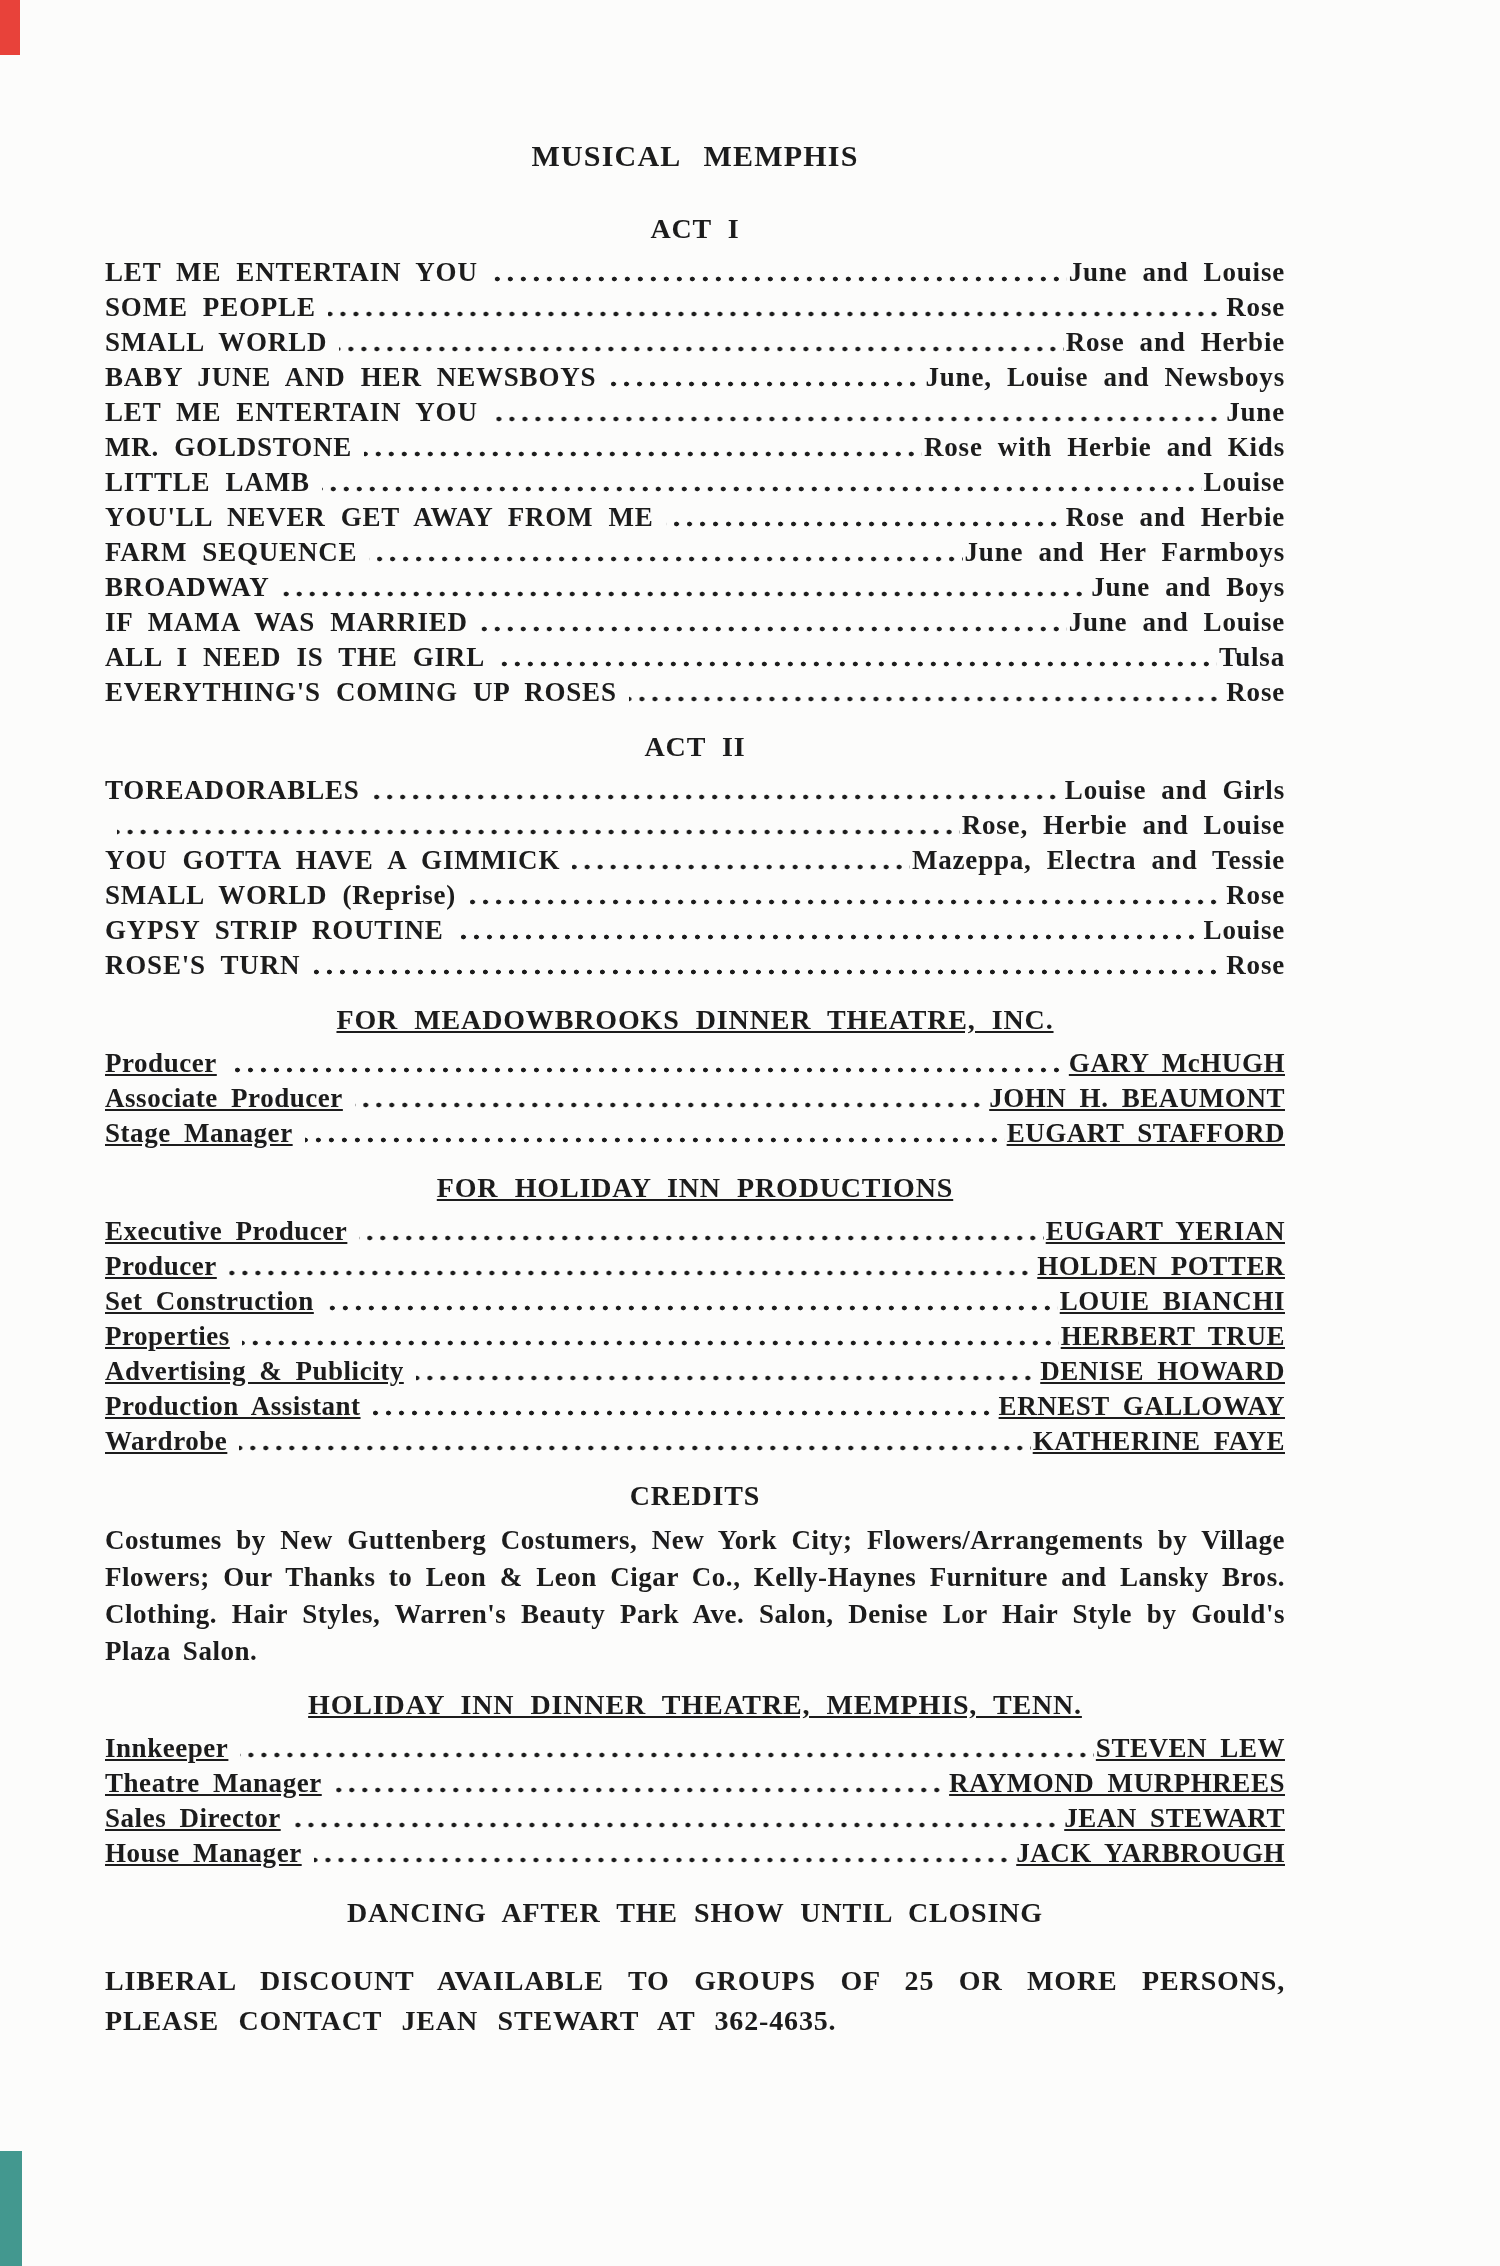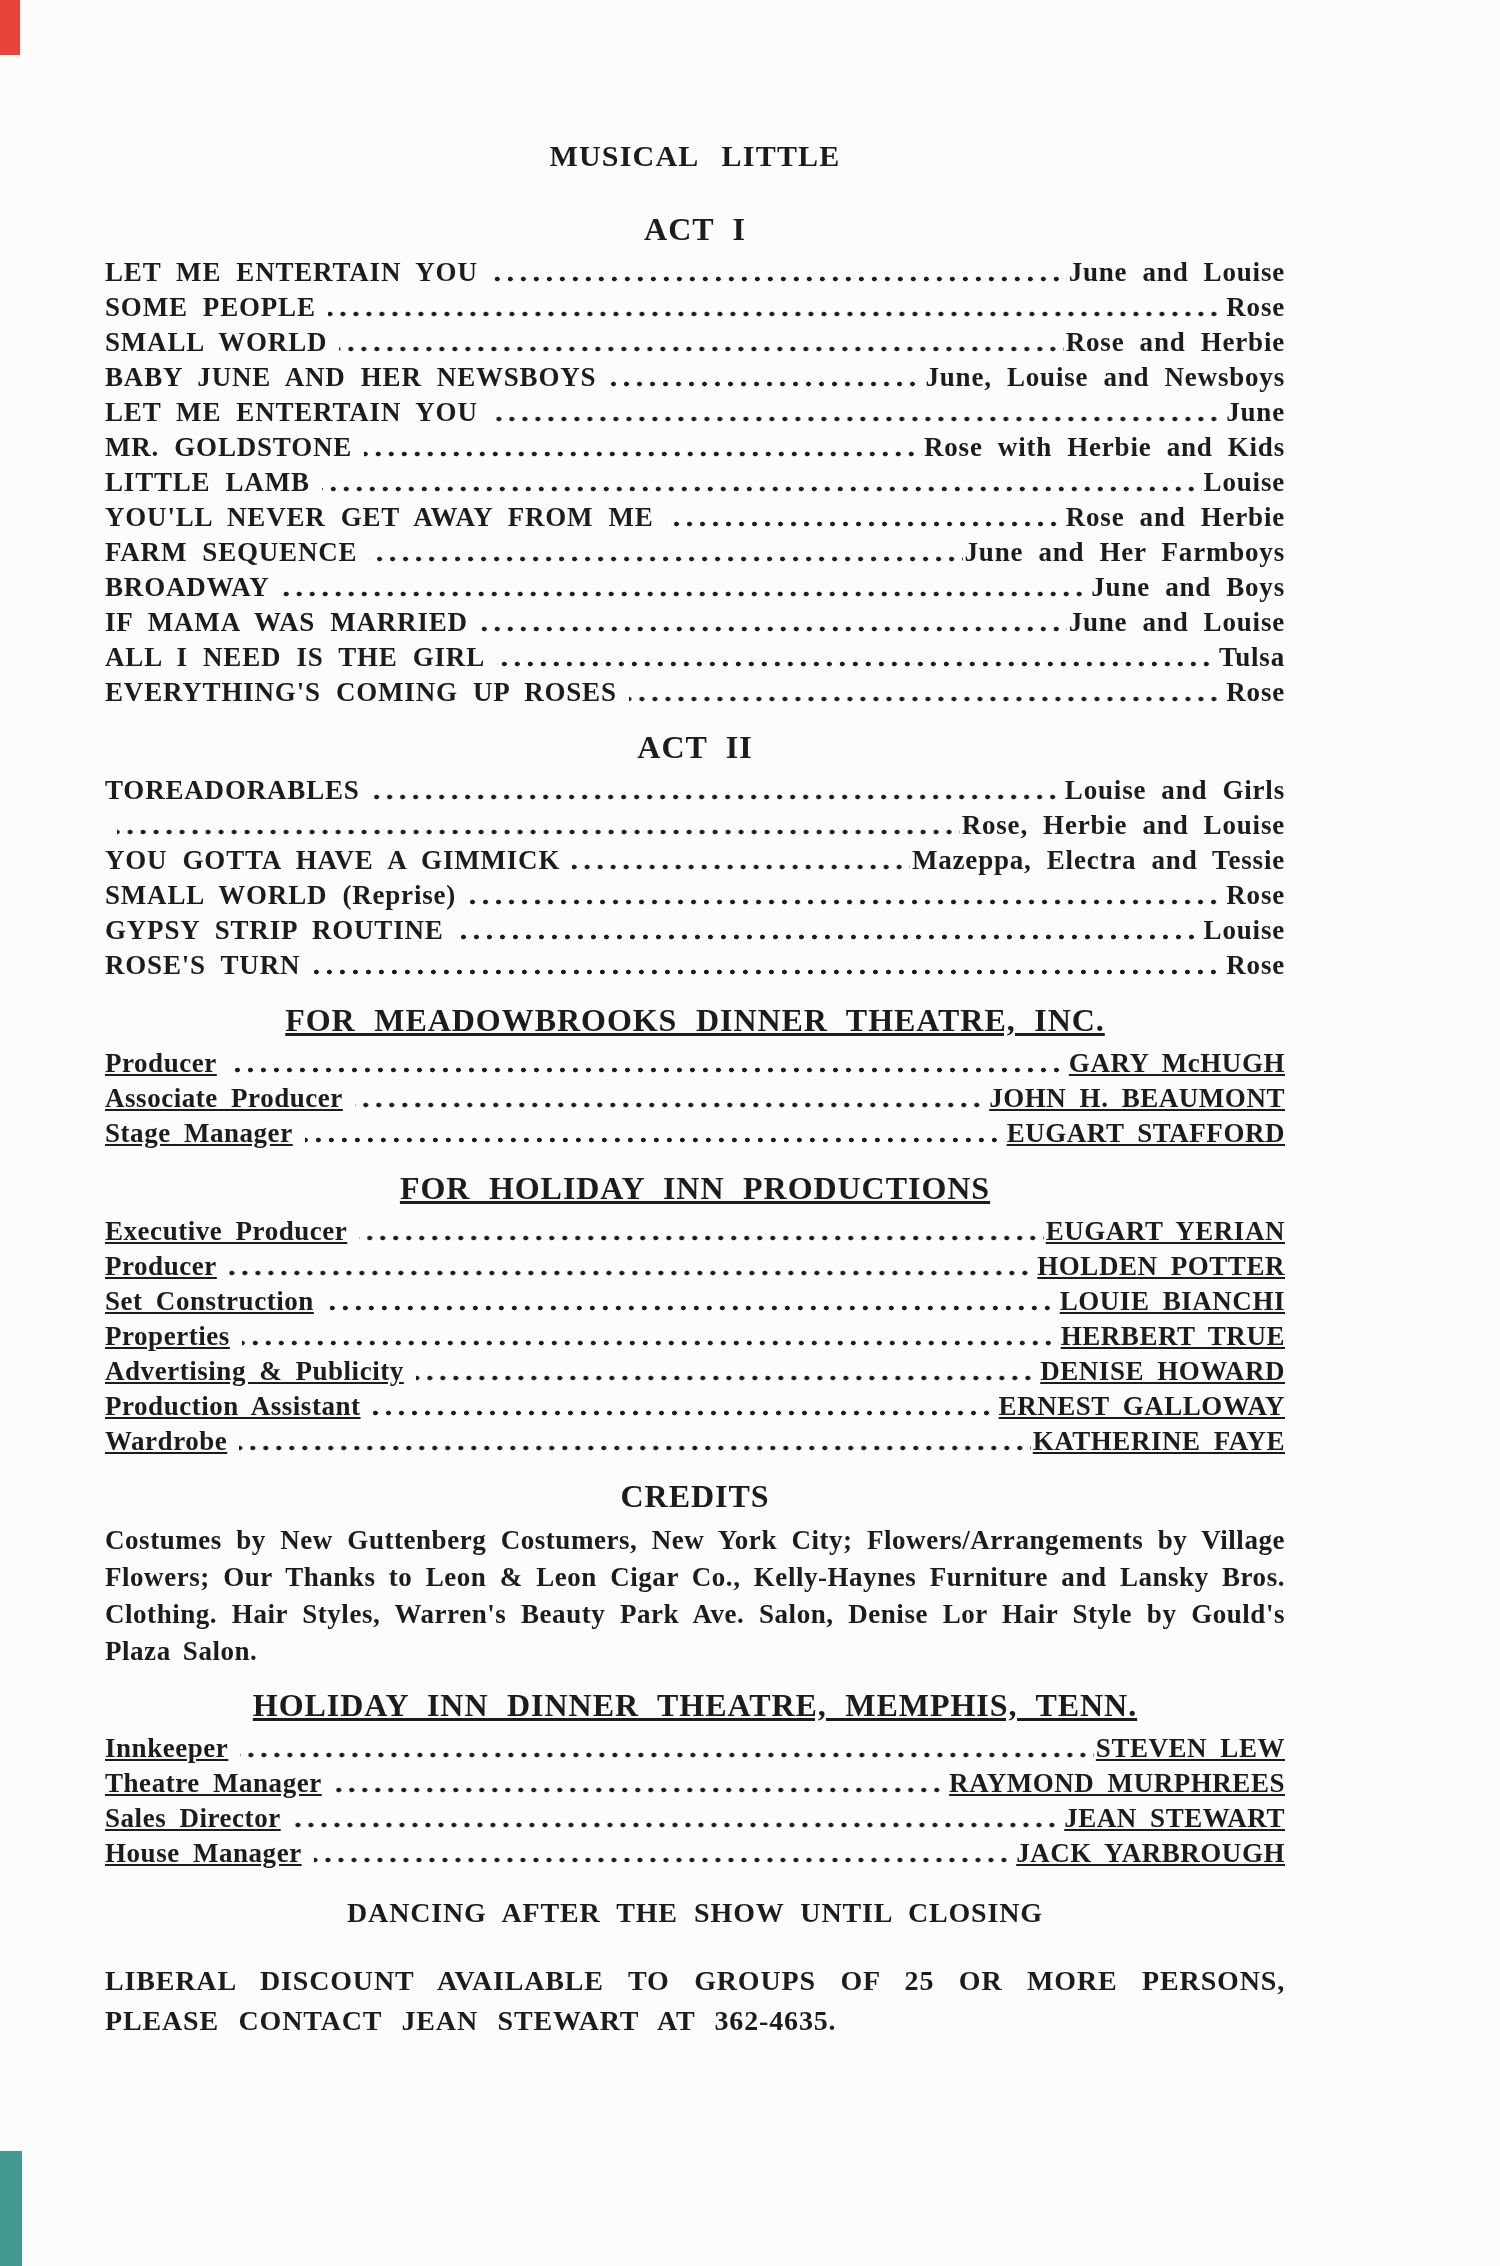--- a/index.html
+++ b/index.html
@@ -32,21 +32,21 @@
 
   h1.page-title {
     font-size: 30px;
     line-height: 32px;
     text-align: center;
     margin: 0 0 42px 0;
     letter-spacing: 0.04em;
     word-spacing: 0.5em;
   }
   .section-heading {
-    font-size: 32px;
+    font-size: 28px;
     line-height: 30px;
     text-align: center;
     margin: 0 0 11px 0;
     letter-spacing: 0.03em;
     word-spacing: 0.3em;
   }
   .act { margin-bottom: 22px; }
   .staff-section { margin-bottom: 22px; text-decoration: underline; }
 
   .song-row, .staff-row {
@@ -96,21 +96,21 @@
   }
 </style>
 </head>
 <body>
 
 <div class="edge-mark top"></div>
 <div class="edge-mark bottom"></div>
 
 <main class="content">
 
-  <h1 class="page-title">MUSICAL LITTLE</h1>
+  <h1 class="page-title">MUSICAL MEMPHIS</h1>
 
   <section class="act">
     <div class="section-heading">ACT I</div>
     <div id="act-0-list">
   <div class="song-row">
     <span class="song-title">LET ME ENTERTAIN YOU</span>
     <span class="leader"></span>
     <span class="performers">June and Louise</span>
   </div>
 

